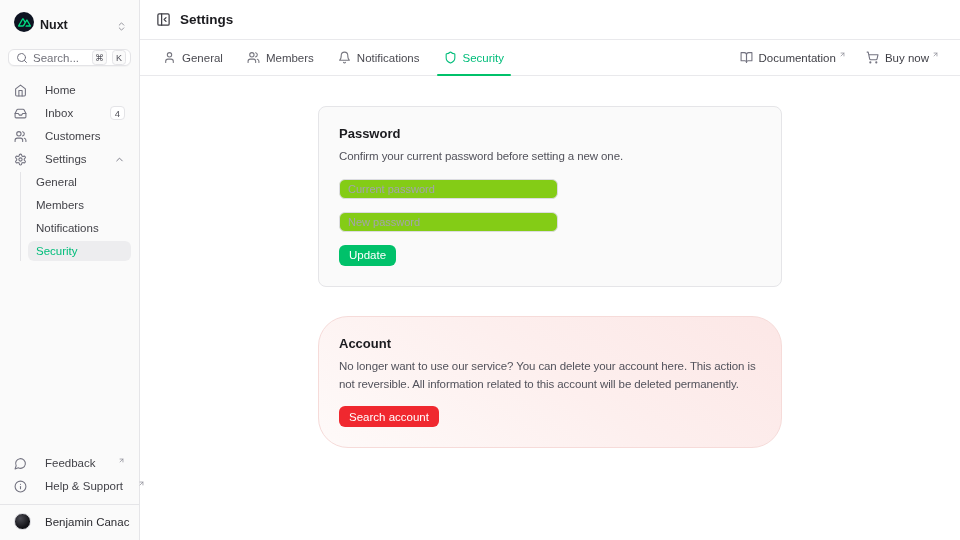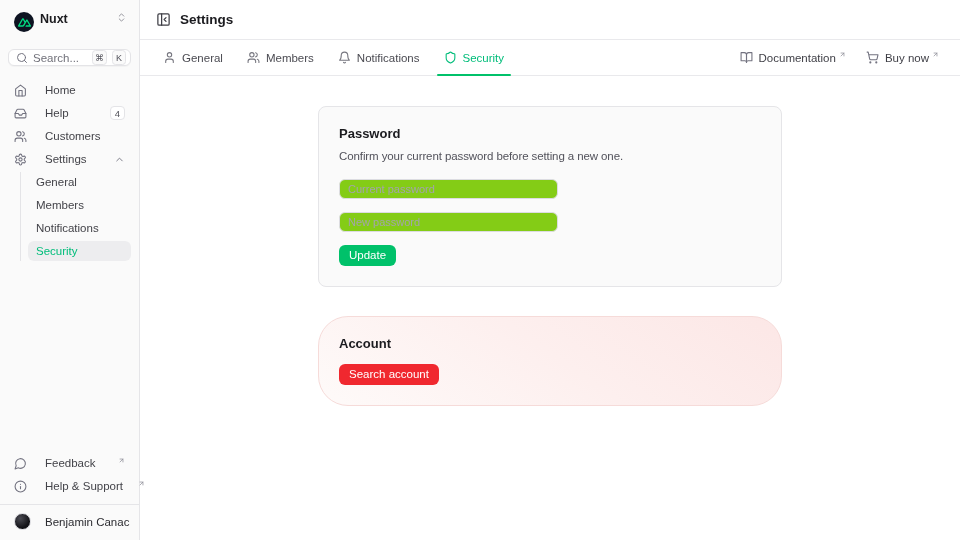--- a/index.html
+++ b/index.html
@@ -10,21 +10,21 @@
     -webkit-font-smoothing:antialiased;
   }
   .icon svg { display:block; }
   .icon { display:inline-flex; flex:none; color:#737380; }
 
   
   .sidebar {
     width:140px; flex:none; background:#fafafa; border-right:1px solid #e5e5e8;
     display:flex; flex-direction:column; padding:10px 8px 8px;
   }
-  .side-top { display:flex; align-items:flex-start; gap:6px; padding:2px 4px 2px 6px; border-radius:6px; cursor:pointer; }
+  .side-top { display:flex; align-items:flex-end; gap:6px; padding:2px 4px 2px 6px; border-radius:6px; cursor:pointer; }
   .logo-circle { width:20px; height:20px; border-radius:50%; background:#0d1321; display:flex; align-items:center; justify-content:center; flex:none; }
   .brand-name { font-size:12.5px; font-weight:700; color:#1b1b1f; flex:1; }
   .chev-updown { color:#8d8d96; }
 
   .search-btn {
     margin-top:15px; height:17px; background:#fff; border:1px solid #e4e4e7; border-radius:6px;
     display:flex; align-items:center; gap:5px; padding:0 4px 0 7px; cursor:pointer;
     box-shadow:0 1px 1px rgba(0,0,0,0.03); color:#71717a;
   }
   .search-label { flex:1; font-size:11.5px; color:#71717a; }
@@ -164,21 +164,21 @@
       </span>
       <span class="nav-label">Home</span>
     </div>
     <div class="nav-item">
       <span class="icon">
         <svg width="13" height="13" viewBox="0 0 24 24" fill="none" stroke="currentColor" stroke-width="2" stroke-linecap="round" stroke-linejoin="round">
             <polyline points="22 12 16 12 14 15 10 15 8 12 2 12"></polyline>
             <path d="M5.45 5.11 2 12v6a2 2 0 0 0 2 2h16a2 2 0 0 0 2-2v-6l-3.45-6.89A2 2 0 0 0 16.76 4H7.24a2 2 0 0 0-1.79 1.11z"></path>
           </svg>
       </span>
-      <span class="nav-label">Help</span>
+      <span class="nav-label">Inbox</span>
       <span class="badge">4</span>
     </div>
     <div class="nav-item">
       <span class="icon">
         <svg width="13" height="13" viewBox="0 0 24 24" fill="none" stroke="currentColor" stroke-width="2" stroke-linecap="round" stroke-linejoin="round">
             <path d="M16 21v-2a4 4 0 0 0-4-4H6a4 4 0 0 0-4 4v2"></path>
             <circle cx="9" cy="7" r="4"></circle>
             <path d="M22 21v-2a4 4 0 0 0-3-3.87"></path>
             <path d="M16 3.13a4 4 0 0 1 0 7.75"></path>
           </svg>
@@ -358,17 +358,18 @@
     <div class="card">
       <h2 class="card-title">Password</h2>
       <p class="card-desc">Confirm your current password before setting a new one.</p>
       <input class="field" type="password" placeholder="Current password" style="">
       <input class="field" type="password" placeholder="New password" style="">
       <button class="btn btn-primary">Update</button>
     </div>
 
     <div class="card card-danger">
       <h2 class="card-title">Account</h2>
+      <p class="card-desc">No longer want to use our service? You can delete your account here. This action is not reversible. All information related to this account will be deleted permanently.</p>
       <button class="btn btn-danger">Search account</button>
     </div>
 
   </section>
 </main>
 
 </body></html>

